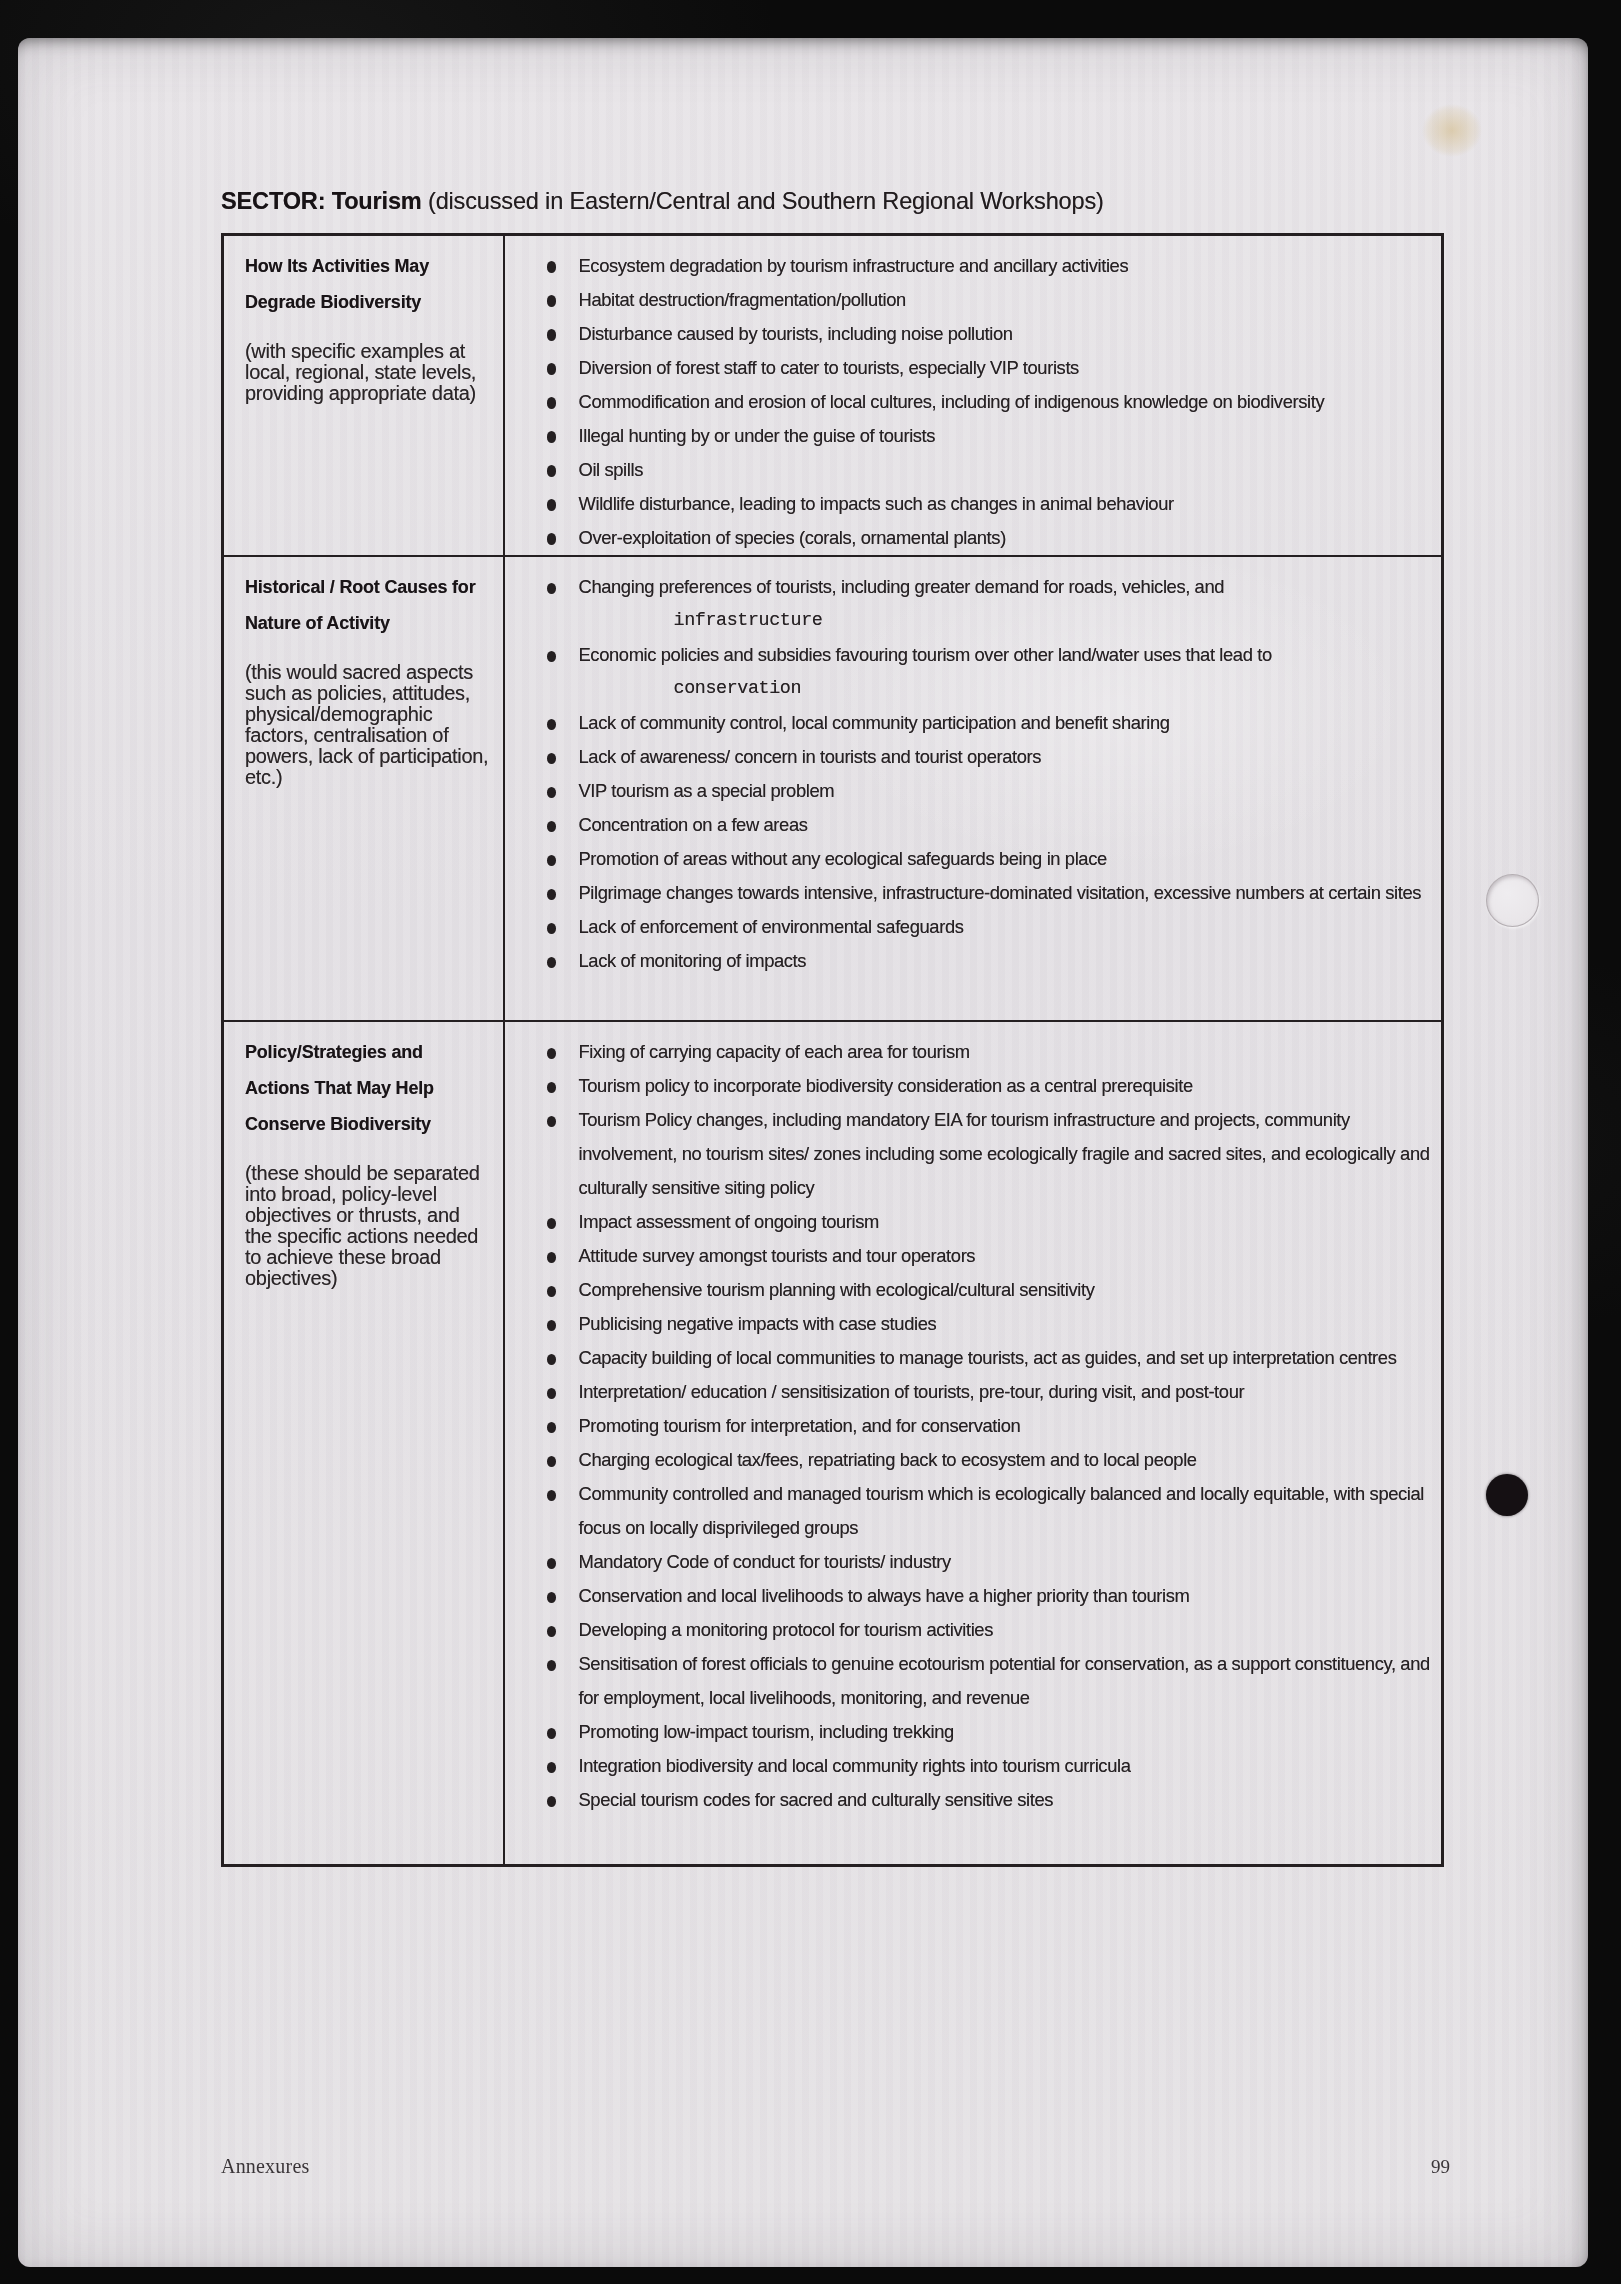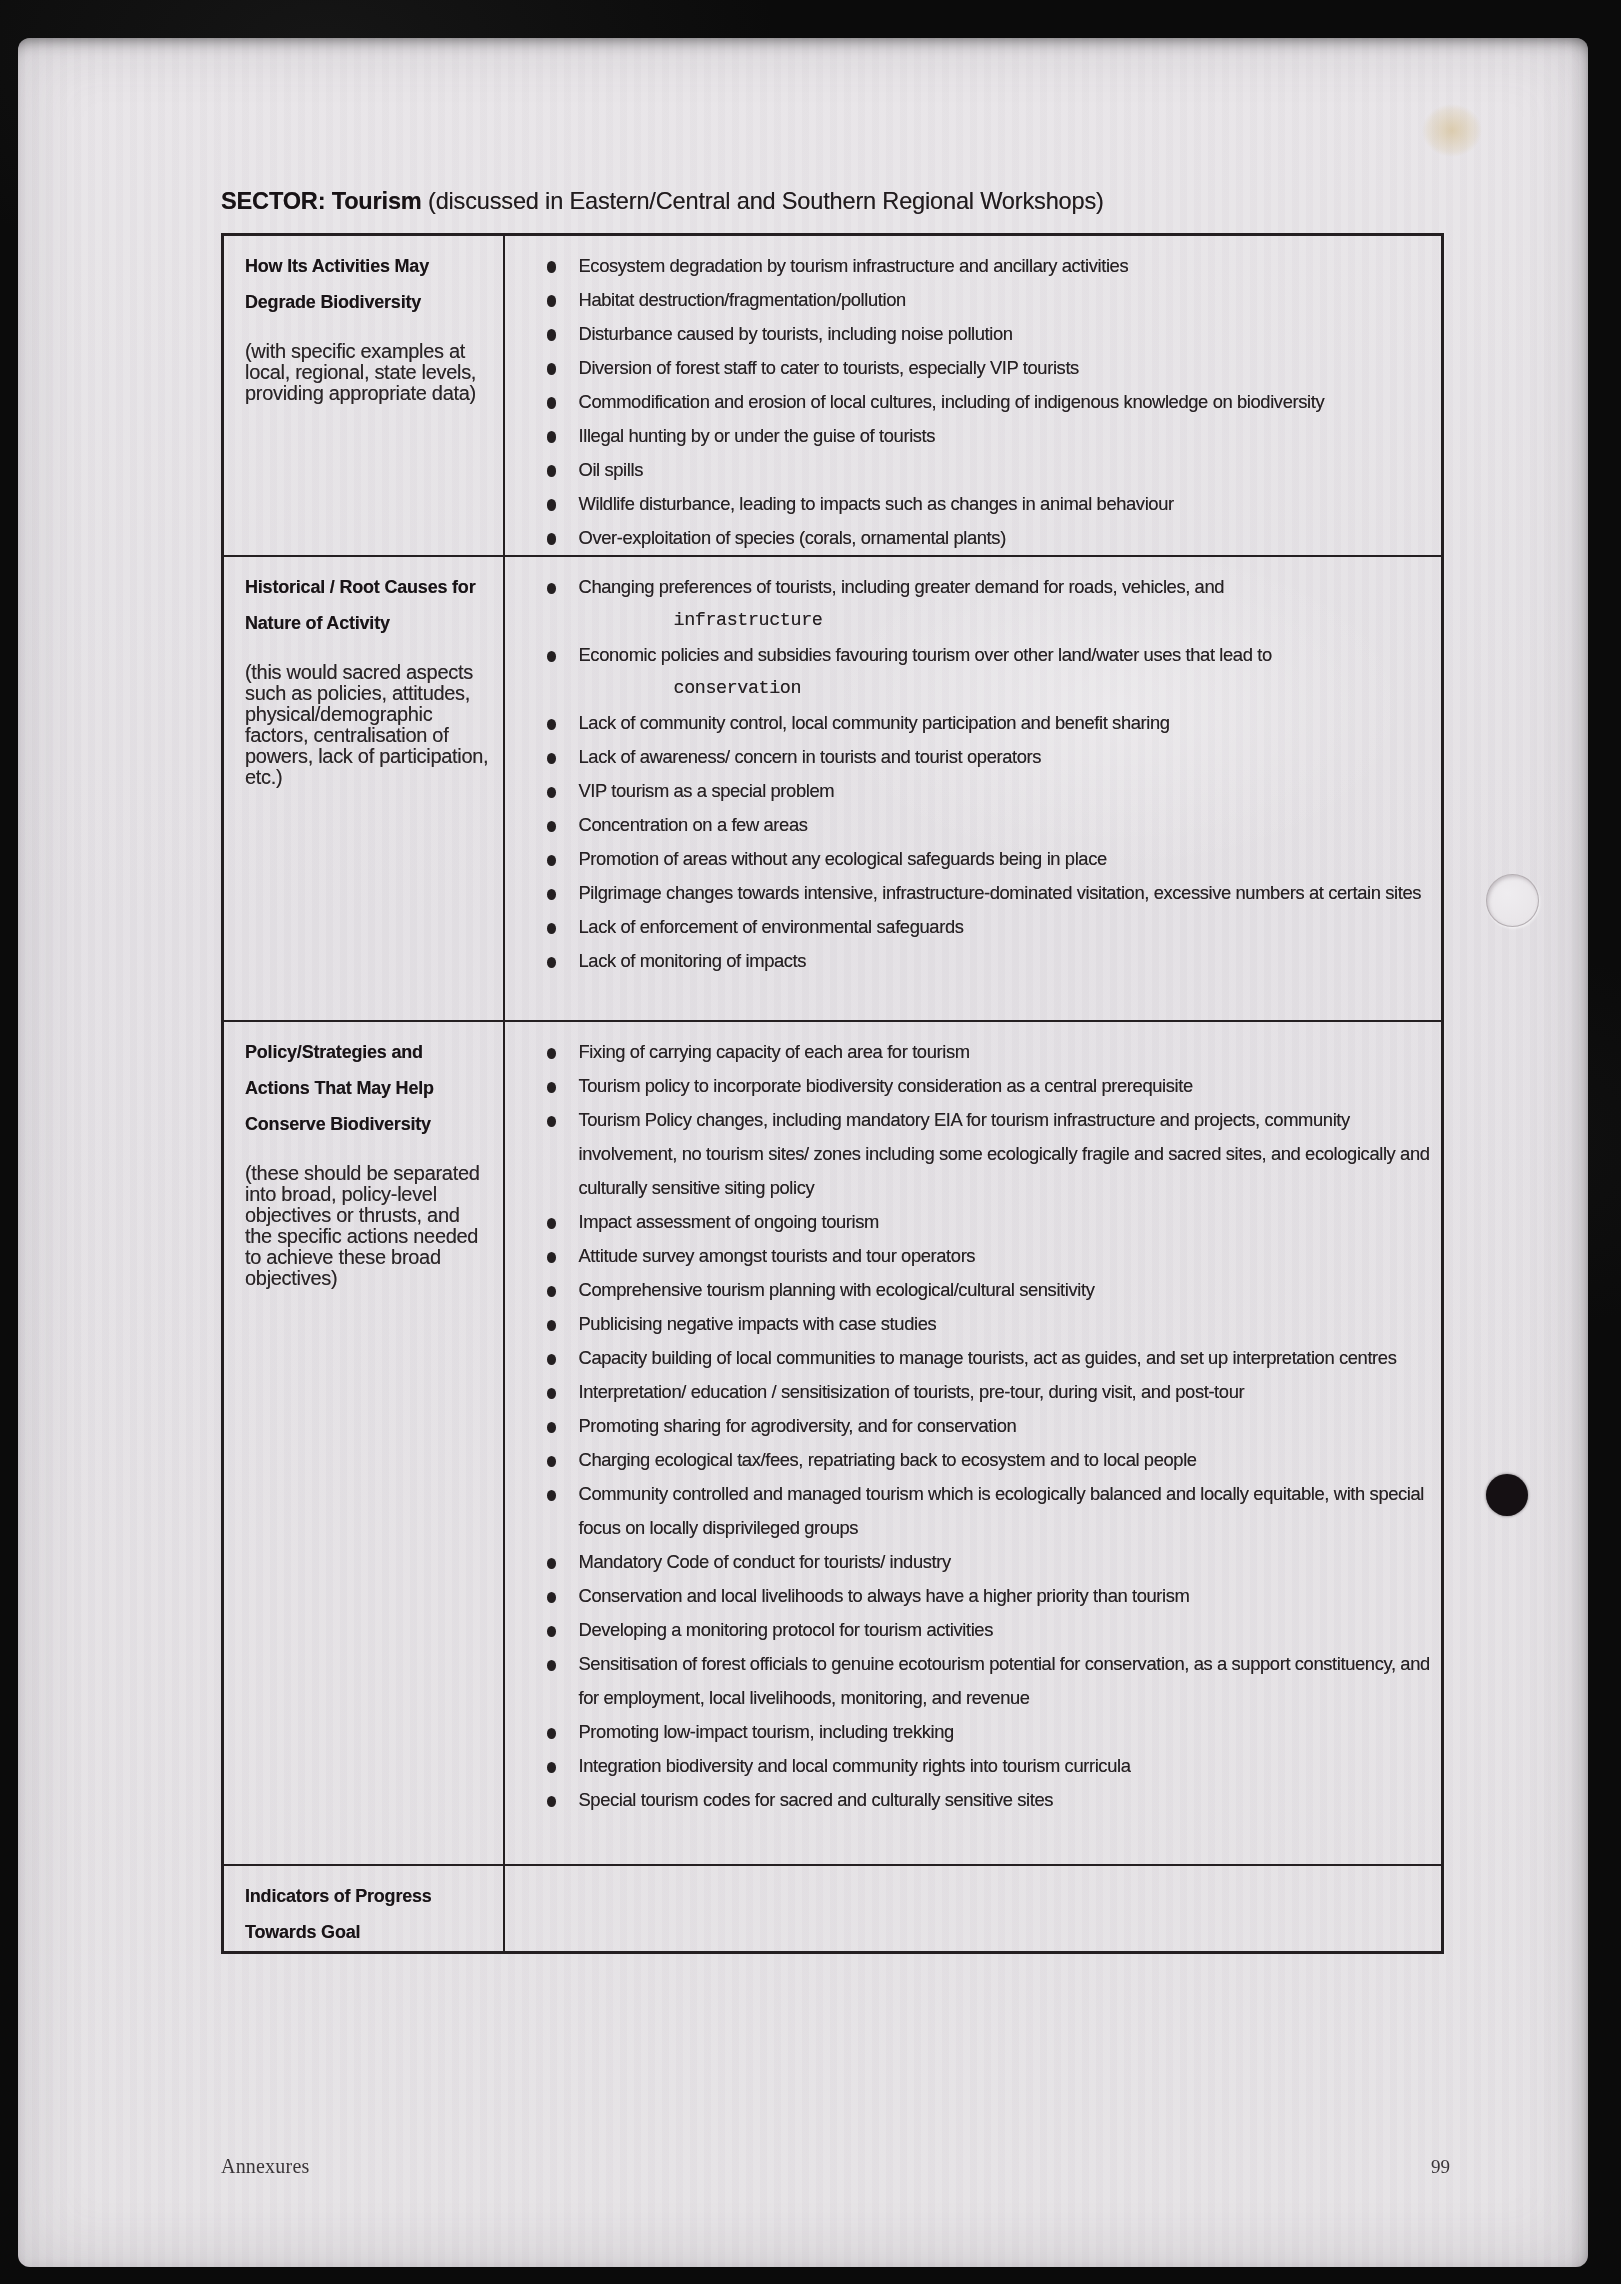--- a/index.html
+++ b/index.html
@@ -146,39 +146,31 @@
             <ul class="bullets">
               <li class="bullet"><span class="dot"></span><span class="btxt">Fixing of carrying capacity of each area for tourism</span></li>
               <li class="bullet"><span class="dot"></span><span class="btxt">Tourism policy to incorporate biodiversity consideration as a central prerequisite</span></li>
               <li class="bullet"><span class="dot"></span><span class="btxt">Tourism Policy changes, including mandatory EIA for tourism infrastructure and projects, community involvement, no tourism sites/ zones including some ecologically fragile and sacred sites, and ecologically and culturally sensitive siting policy</span></li>
               <li class="bullet"><span class="dot"></span><span class="btxt">Impact assessment of ongoing tourism</span></li>
               <li class="bullet"><span class="dot"></span><span class="btxt">Attitude survey amongst tourists and tour operators</span></li>
               <li class="bullet"><span class="dot"></span><span class="btxt">Comprehensive tourism planning with ecological/cultural sensitivity</span></li>
               <li class="bullet"><span class="dot"></span><span class="btxt">Publicising negative impacts with case studies</span></li>
               <li class="bullet"><span class="dot"></span><span class="btxt">Capacity building of local communities to manage tourists, act as guides, and set up interpretation centres</span></li>
               <li class="bullet"><span class="dot"></span><span class="btxt">Interpretation/ education / sensitisization of tourists, pre-tour, during visit, and post-tour</span></li>
-              <li class="bullet"><span class="dot"></span><span class="btxt">Promoting sharing for agrodiversity, and for conservation</span></li>
+              <li class="bullet"><span class="dot"></span><span class="btxt">Promoting tourism for interpretation, and for conservation</span></li>
               <li class="bullet"><span class="dot"></span><span class="btxt">Charging ecological tax/fees, repatriating back to ecosystem and to local people</span></li>
               <li class="bullet"><span class="dot"></span><span class="btxt">Community controlled and managed tourism which is ecologically balanced and locally equitable, with special focus on locally disprivileged groups</span></li>
               <li class="bullet"><span class="dot"></span><span class="btxt">Mandatory Code of conduct for tourists/ industry</span></li>
               <li class="bullet"><span class="dot"></span><span class="btxt">Conservation and local livelihoods to always have a higher priority than tourism</span></li>
               <li class="bullet"><span class="dot"></span><span class="btxt">Developing a monitoring protocol for tourism activities</span></li>
               <li class="bullet"><span class="dot"></span><span class="btxt">Sensitisation of forest officials to genuine ecotourism potential for conservation, as a support constituency, and for employment, local livelihoods, monitoring, and revenue</span></li>
               <li class="bullet"><span class="dot"></span><span class="btxt">Promoting low-impact tourism, including trekking</span></li>
               <li class="bullet"><span class="dot"></span><span class="btxt">Integration biodiversity and local community rights into tourism curricula</span></li>
               <li class="bullet"><span class="dot"></span><span class="btxt">Special tourism codes for sacred and culturally sensitive sites</span></li>
             </ul>
-          </td>
-        </tr>
-        <tr>
-          <td class="cell-left">
-            <div class="row-hdr">Indicators of Progress Towards Goal</div>
-          </td>
-          <td class="cell-right">
-            <ul class="bullets"></ul>
           </td>
         </tr>
       </tbody>
   </table>
 
   <div class="page-footer">
     <span class="footer-left">Annexures</span>
     <span class="footer-right">99</span>
   </div>
 

